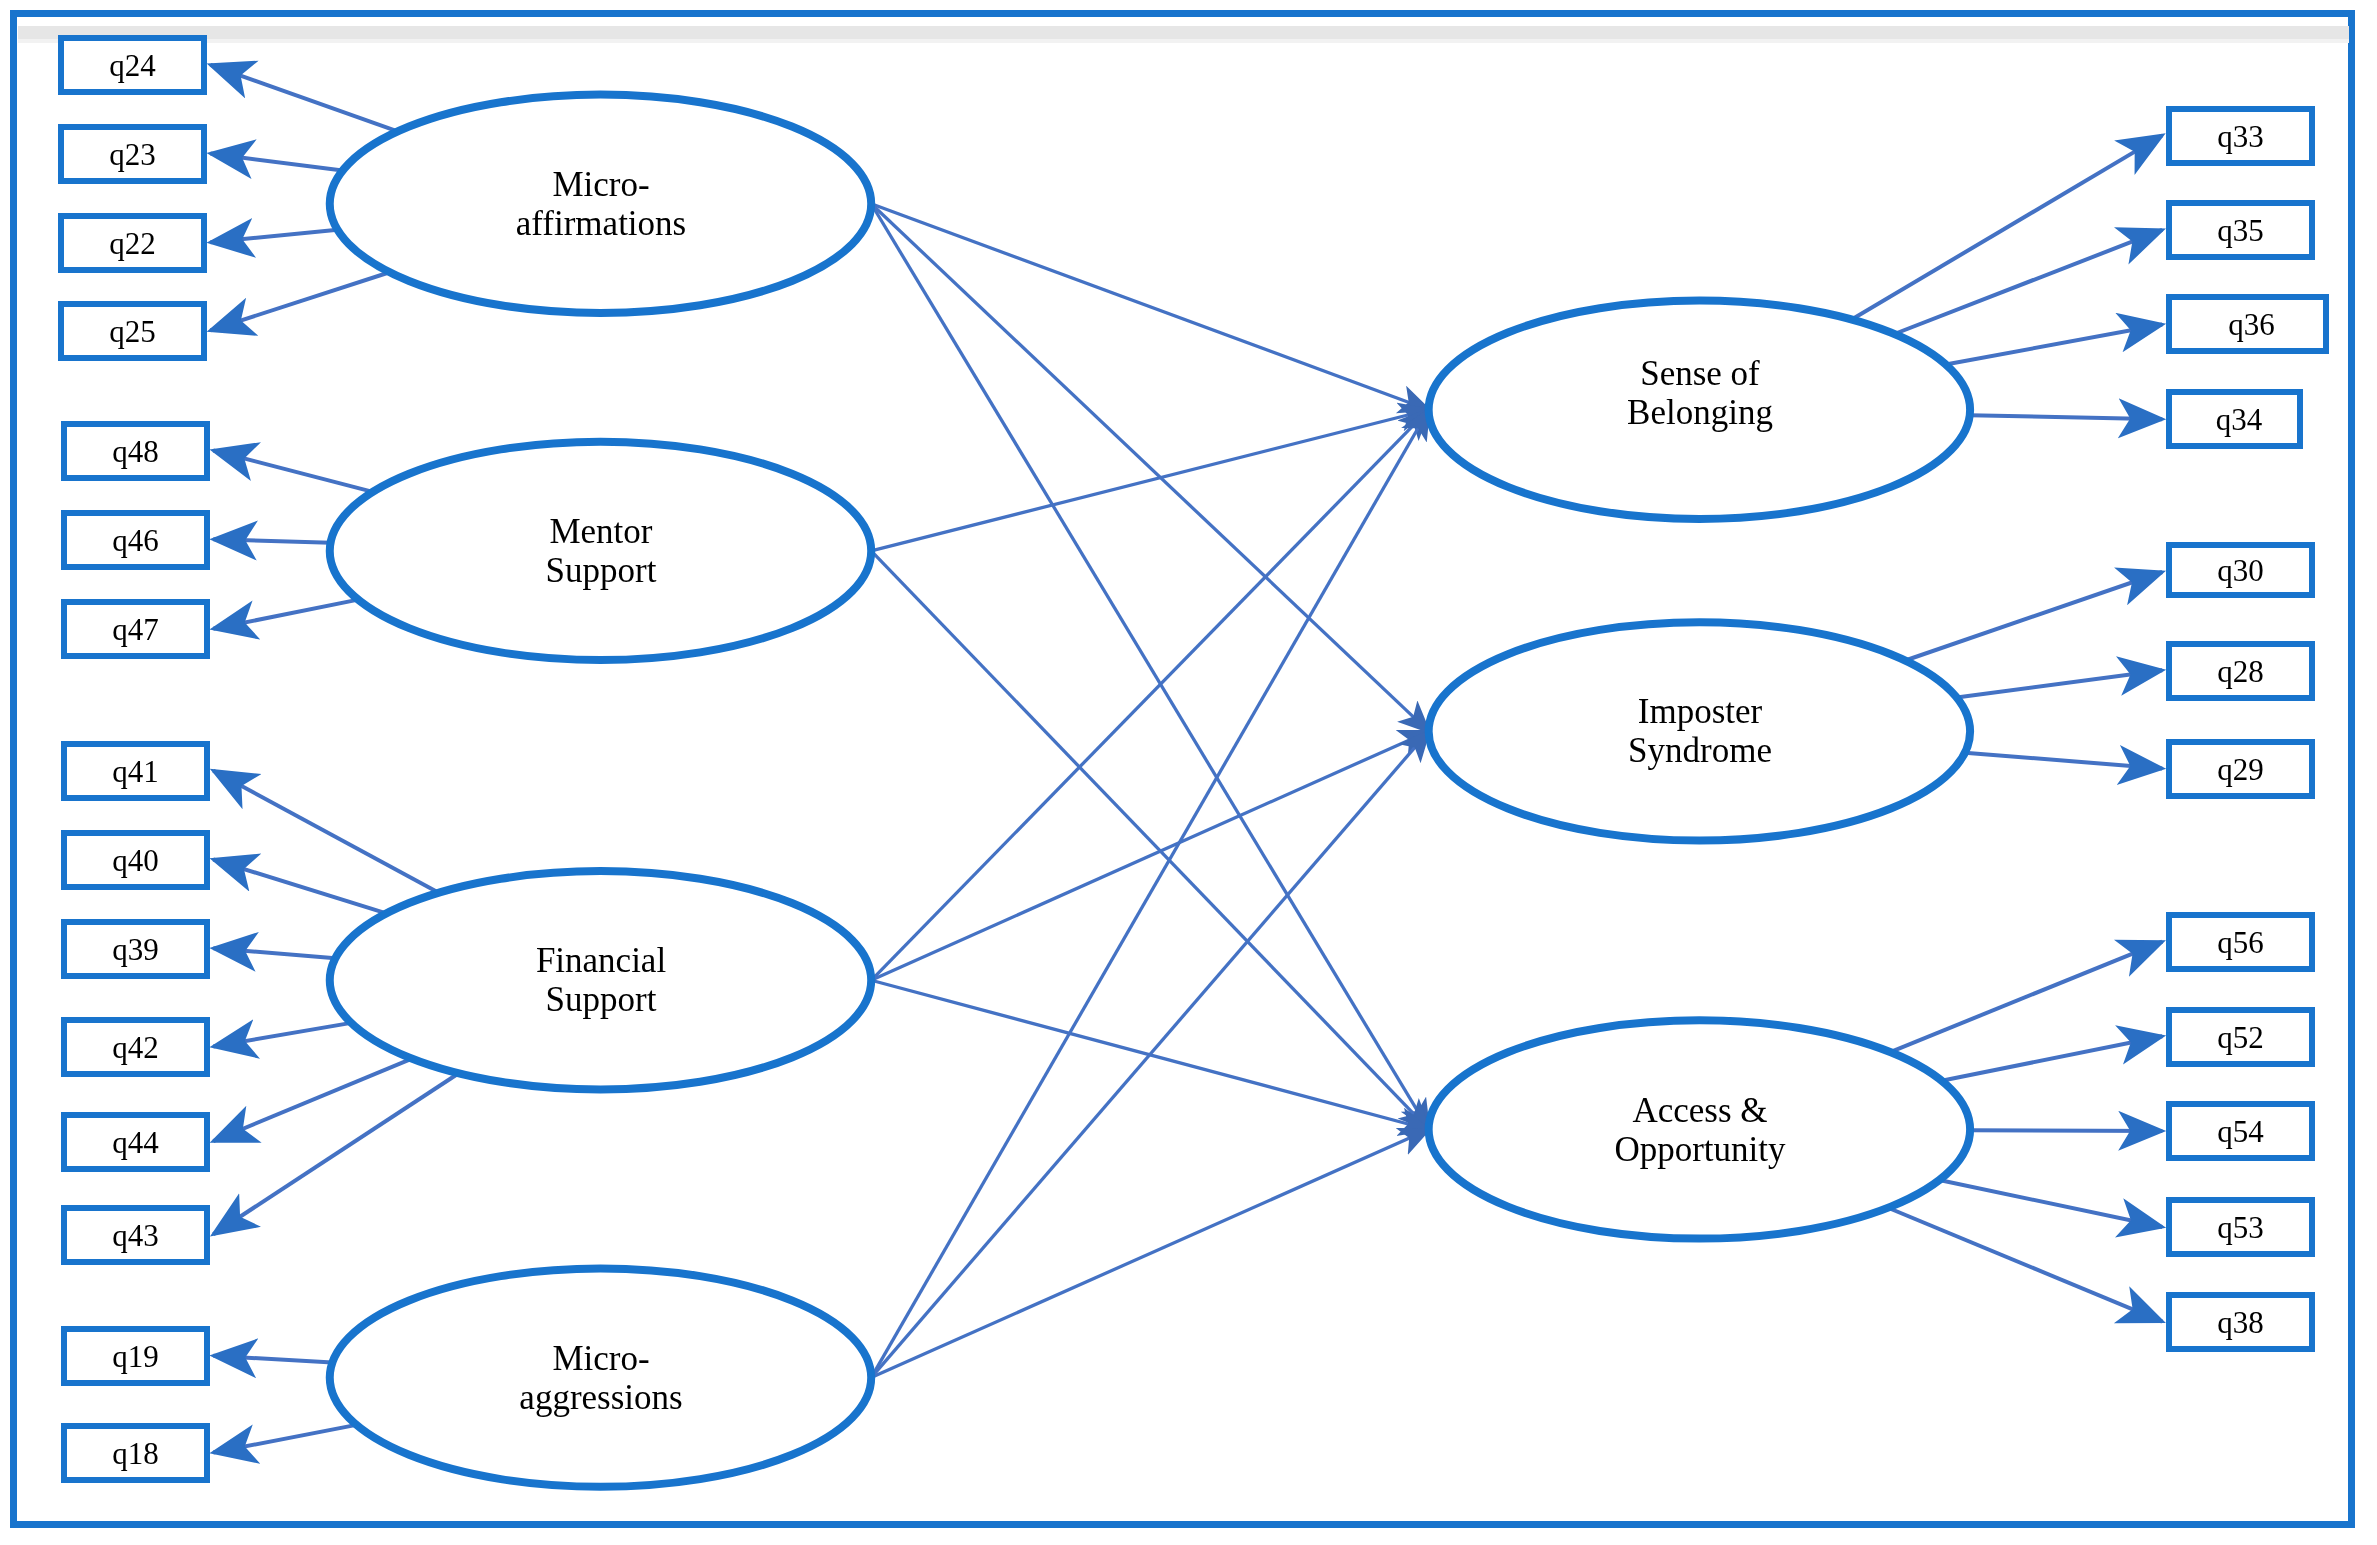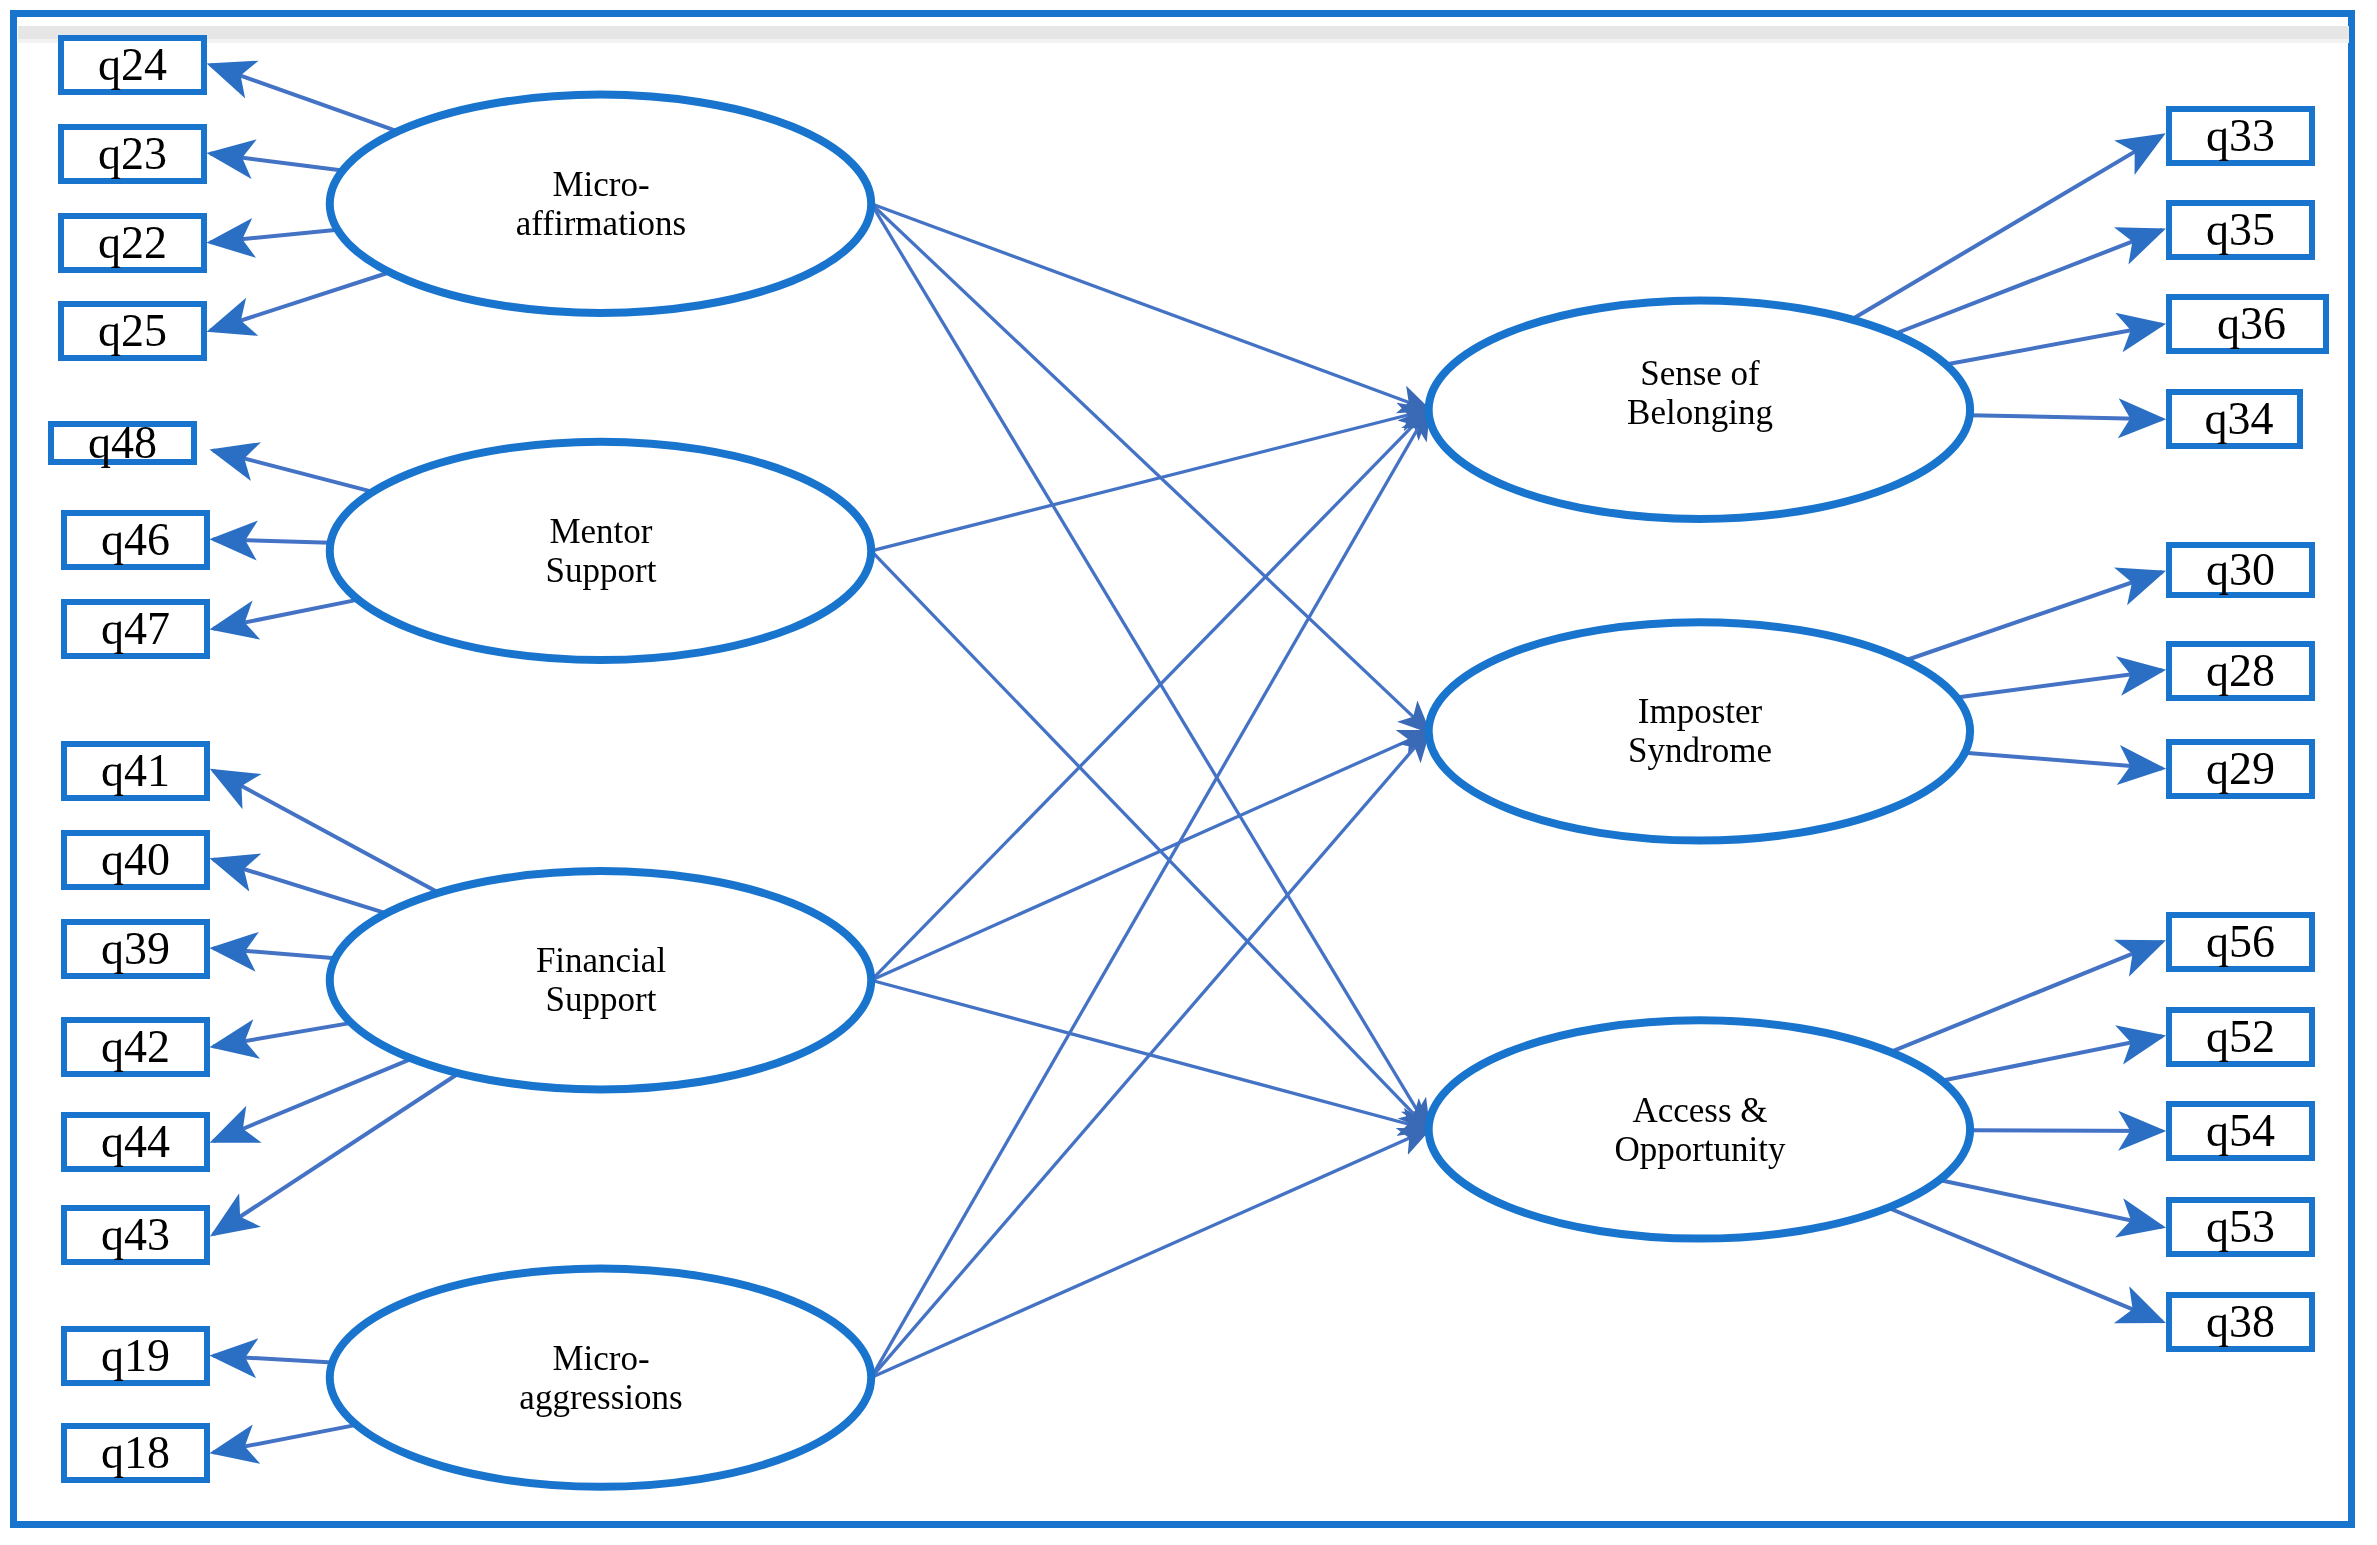--- a/index.html
+++ b/index.html
@@ -5,21 +5,21 @@
   html,body{margin:0;padding:0;background:#ffffff;}
   body{font-family:"Liberation Serif",serif;}
   #page{position:relative;width:2377px;height:1545px;background:#ffffff;overflow:hidden;}
   #frame{position:absolute;left:10.2px;top:10.2px;width:2345px;height:1518px;
          border:7.3px solid #1874CD;background:#ffffff;box-sizing:border-box;}
   #topstrip{position:absolute;left:17.5px;top:26px;width:2331px;height:13px;background:#e6e6e6;}
   #topstrip2{position:absolute;left:17.5px;top:39px;width:2331px;height:4.4px;background:#f2f2f2;}
   svg#diagram{position:absolute;left:0;top:0;width:2377px;height:1545px;}
   .indbox{position:absolute;box-sizing:border-box;border:6.6px solid #1874CD;background:#ffffff;
           display:flex;align-items:center;justify-content:center;color:#000;}
-  .indbox span{font-size:46px;line-height:1;letter-spacing:0px;}
+  .indbox span{font-size:31px;line-height:1;letter-spacing:0px;}
   .latent-label{position:absolute;display:flex;flex-direction:column;align-items:center;
                 justify-content:center;text-align:center;color:#000;pointer-events:none;}
   .latent-label span{font-size:35px;line-height:1.12;white-space:nowrap;}
 </style>
 </head>
 <body>
 
 <div id="page">
 
   <div id="frame"></div>
@@ -94,21 +94,21 @@
       </div>
       <div class="indbox" style="left: 58px; top: 124px; width: 149px; height: 60px;">
         <span>q23</span>
       </div>
       <div class="indbox" style="left: 58px; top: 213px; width: 149px; height: 60px;">
         <span>q22</span>
       </div>
       <div class="indbox" style="left: 58px; top: 301px; width: 149px; height: 60px;">
         <span>q25</span>
       </div>
-      <div class="indbox" style="left: 48px; top: 421px; width: 149px; height: 44px;">
+      <div class="indbox" style="left: 61px; top: 421px; width: 149px; height: 60px;">
         <span>q48</span>
       </div>
       <div class="indbox" style="left: 61px; top: 510px; width: 149px; height: 60px;">
         <span>q46</span>
       </div>
       <div class="indbox" style="left: 61px; top: 599px; width: 149px; height: 60px;">
         <span>q47</span>
       </div>
       <div class="indbox" style="left: 61px; top: 741px; width: 149px; height: 60px;">
         <span>q41</span>

